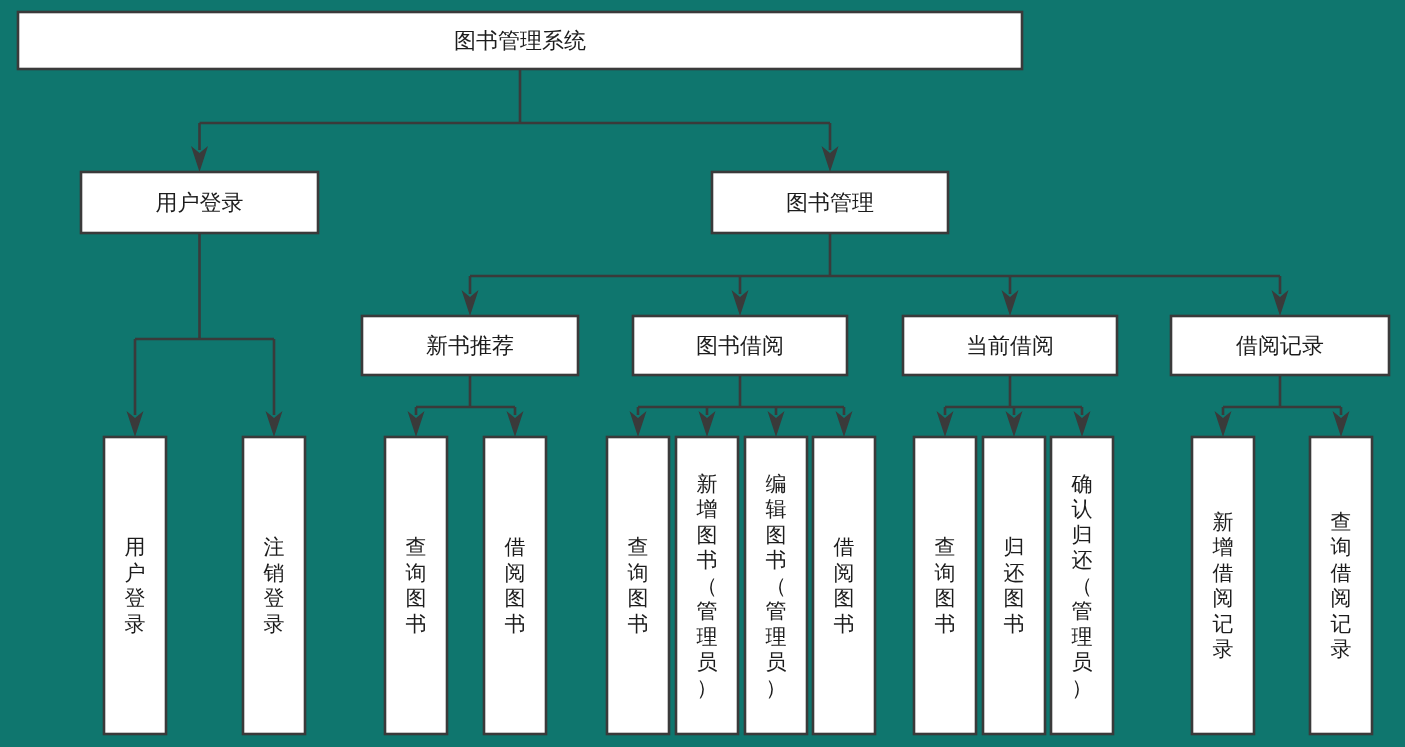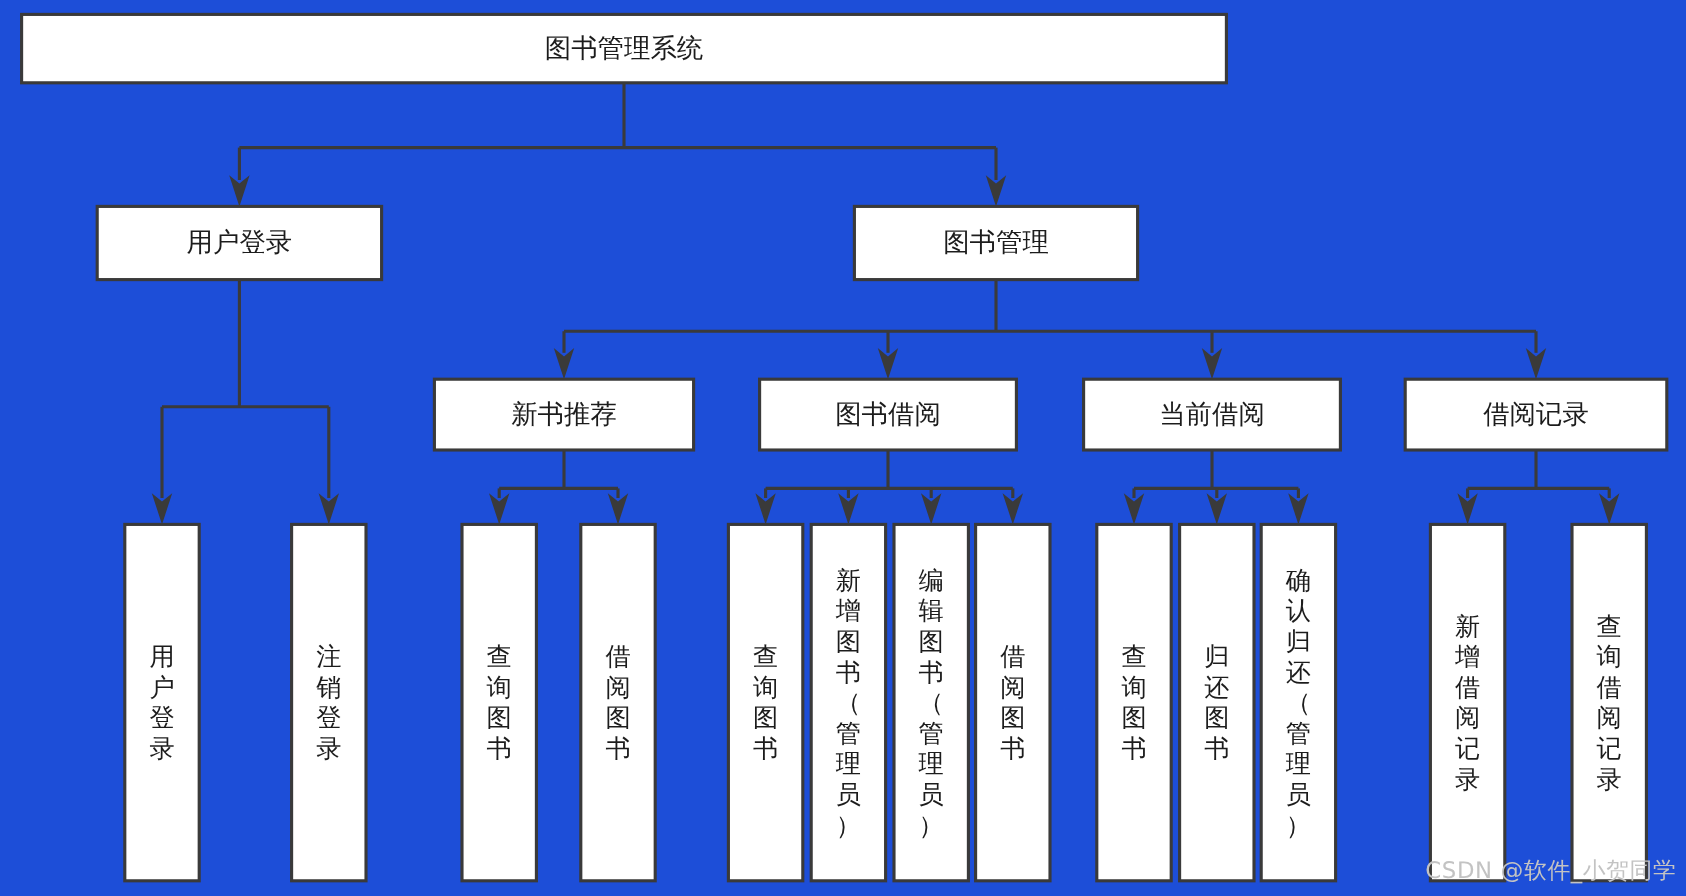--- a/index.html
+++ b/index.html
@@ -11,21 +11,21 @@
   body {
     width: 1405px;
     height: 747px;
     font-family: "DejaVu Sans", "Liberation Sans", sans-serif;
     overflow: hidden;
   }
   #diagram-root {
     position: relative;
     width: 1405px;
     height: 747px;
-    background: #1d4ed8;
+    background: #0f766e;
   }
   svg#flowchart {
     position: absolute;
     top: 0;
     left: 0;
     width: 1405px;
     height: 747px;
     display: block;
   }
   .node-rect {
@@ -215,14 +215,13 @@
         <g>
           <rect class="node-rect" x="1192" y="437" width="62" height="297"></rect>
           <text class="node-label-leaf" x="1223" y="528.89" font-size="21"><tspan x="1223" dy="0">新</tspan><tspan x="1223" dy="25.5">增</tspan><tspan x="1223" dy="25.5">借</tspan><tspan x="1223" dy="25.5">阅</tspan><tspan x="1223" dy="25.5">记</tspan><tspan x="1223" dy="25.5">录</tspan></text>
         </g>
         <g>
           <rect class="node-rect" x="1310" y="437" width="62" height="297"></rect>
           <text class="node-label-leaf" x="1341" y="528.89" font-size="21"><tspan x="1341" dy="0">查</tspan><tspan x="1341" dy="25.5">询</tspan><tspan x="1341" dy="25.5">借</tspan><tspan x="1341" dy="25.5">阅</tspan><tspan x="1341" dy="25.5">记</tspan><tspan x="1341" dy="25.5">录</tspan></text>
         </g>
       </g>
   </svg>
-  <div class="watermark-text">CSDN @软件_小贺同学</div>
 </div>
 
 </body></html>

